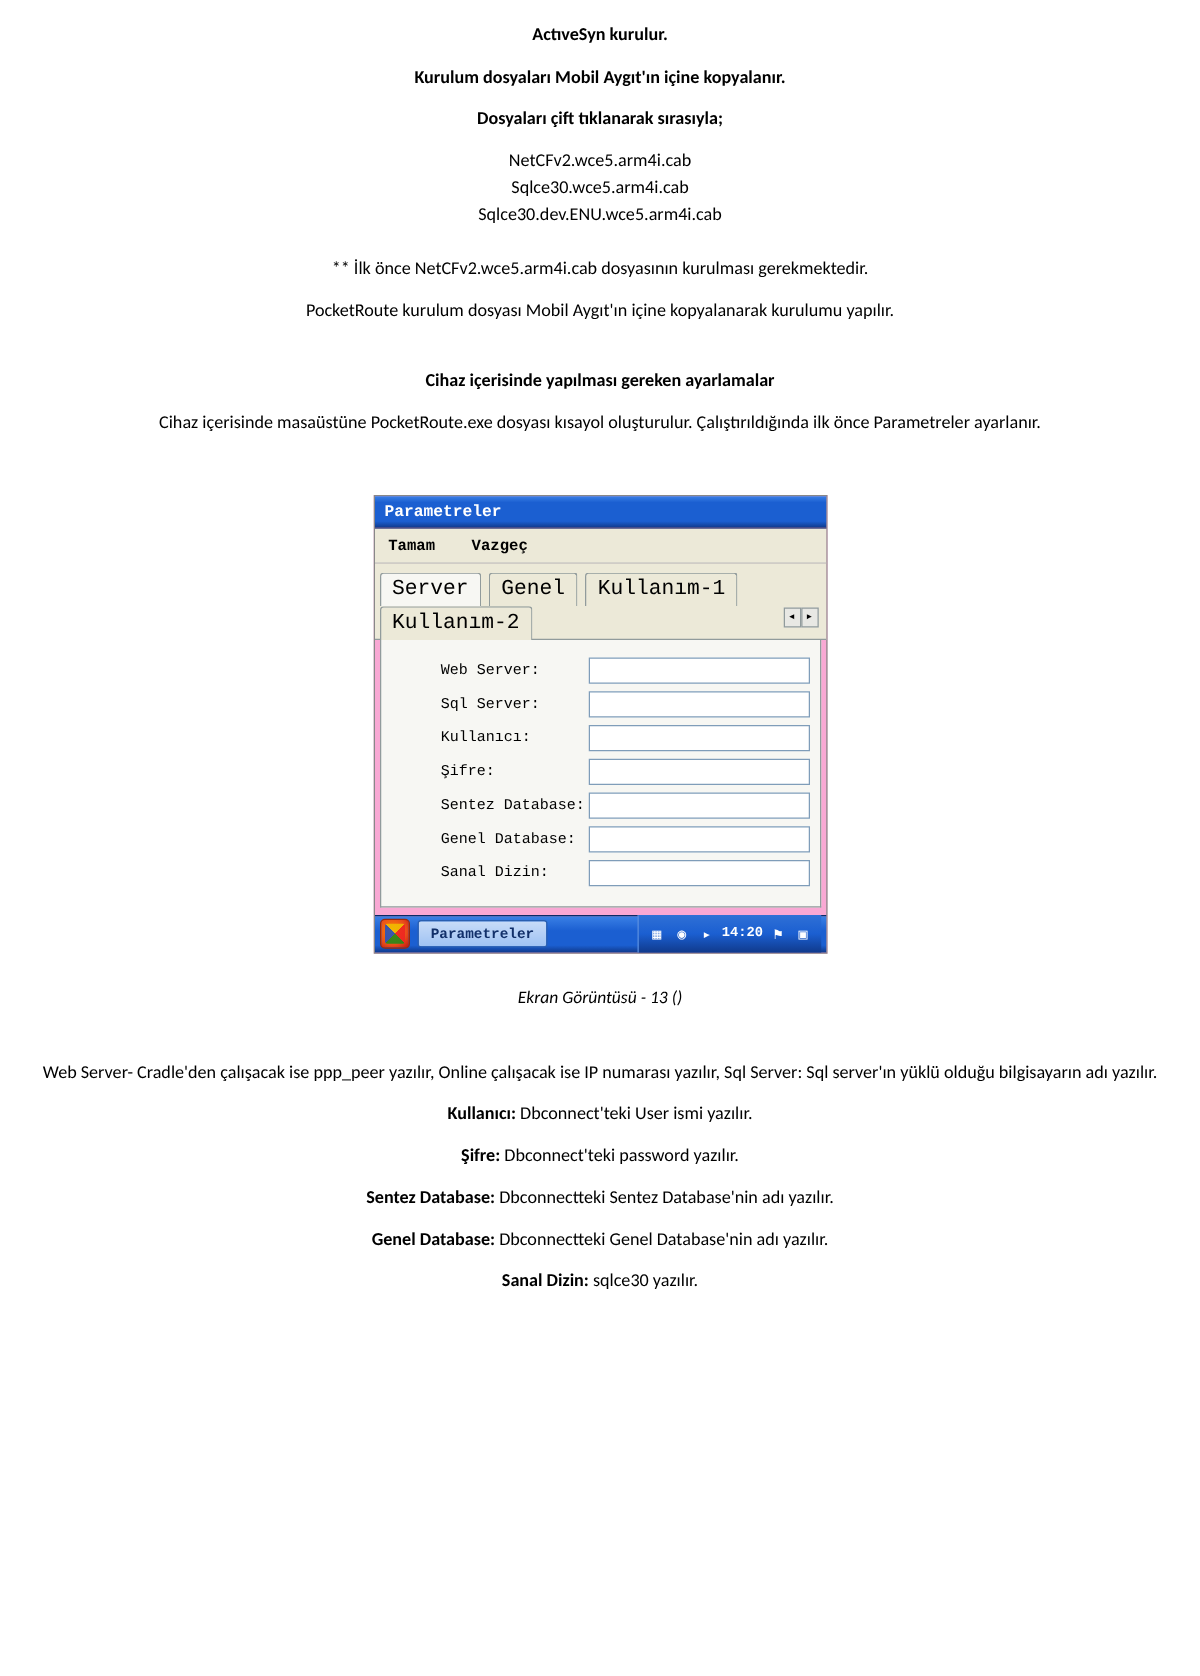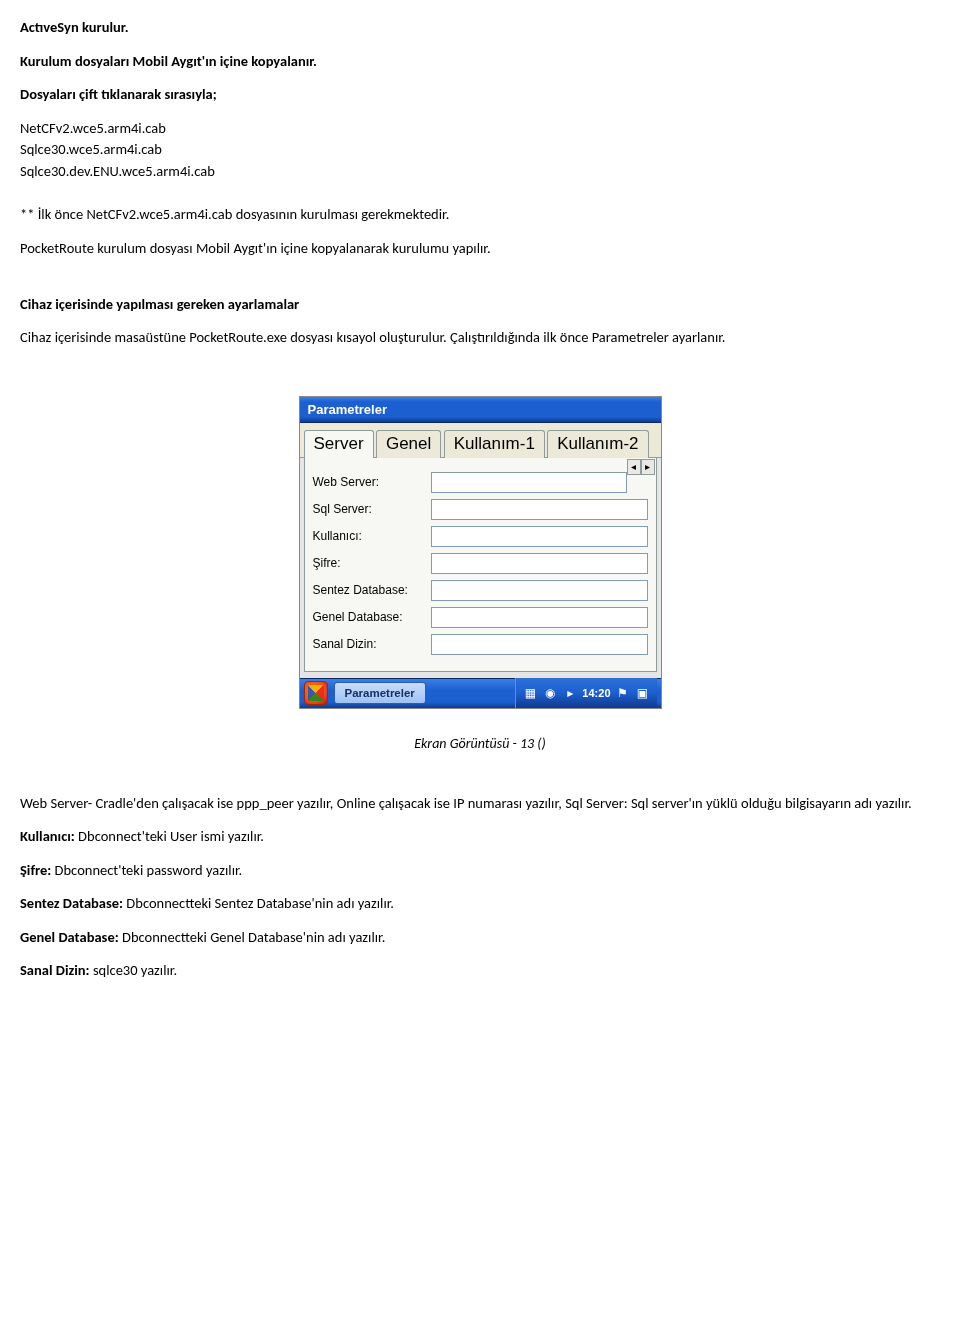--- a/index.html
+++ b/index.html
@@ -6,41 +6,41 @@
   body {
     margin: 0;
     padding: 18px 20px;
     font-family: Calibri, "Segoe UI", Arial, sans-serif;
     font-size: 14.5px;
     color: #000;
     background: #fff;
     width: 960px;
   }
   .bold { font-weight: 700; }
-  p { margin: 0 0 14px 0; line-height: 1.35; }
+  p { margin: 0 0 14px 0; line-height: 1.35; text-align: center; }
   .file-list p { margin: 0 0 2px 0; }
   .red { color: #000000; }
   .section-gap { height: 22px; }
   .caption {
     text-align: center;
     font-style: italic;
     margin: 26px 0 40px 0;
     font-size: 14px;
   }
   .shot-wrap {
     display: flex;
     justify-content: center;
     margin: 12px 0 6px 0;
   }
   .shot {
     width: 363px;
-    background: #e5e5e5;
+    background: #f9a8d4;
     border: 1px solid #888;
     padding: 0;
-    font-family: Liberation Sans, sans-serif;
+    font-family: Liberation Mono, monospace;
     font-size: 12px;
     color: #000;
   }
   .titlebar {
     background: linear-gradient(180deg,#3a80e6 0%,#1b5fd1 20%,#1b5fd1 80%,#103a8c 100%);
     color: #fff;
     font-weight: 700;
     font-size: 13px;
     padding: 5px 8px;
     border-bottom: 1px solid #0a2a66;
@@ -107,20 +107,21 @@
     padding: 8px 8px 10px 8px;
   }
   .row {
     display: flex;
     align-items: center;
     margin: 6px 0;
   }
   .row label {
     flex: 0 0 118px;
     font-size: 12px;
+    margin-left: 40px;
   }
   .row .field {
     flex: 1;
     height: 21px;
     border: 1px solid #7f9db9;
     background: #fff;
     padding: 2px 4px;
     font-size: 12px;
   }
   .taskbar {
@@ -208,20 +209,24 @@
 
 <p class="bold">Cihaz içerisinde yapılması gereken ayarlamalar</p>
 <p>Cihaz içerisinde masaüstüne PocketRoute.exe dosyası kısayol oluşturulur. Çalıştırıldığında ilk önce Parametreler ayarlanır.</p>
 
 <div class="section-gap"></div>
 
 <div class="shot-wrap">
   <div class="shot">
     <div class="titlebar">Parametreler</div>
 
+    <div class="menubar">
+      <span class="mi">Tamam</span>
+      <span class="mi">Vazgeç</span>
+    </div>
 
     <div class="tabstrip">
       <span class="tab active">Server</span>
       <span class="tab">Genel</span>
       <span class="tab">Kullanım-1</span>
       <span class="tab">Kullanım-2</span>
       <span class="tab-spin">
         <span class="spbtn">◂</span>
         <span class="spbtn">▸</span>
       </span>

